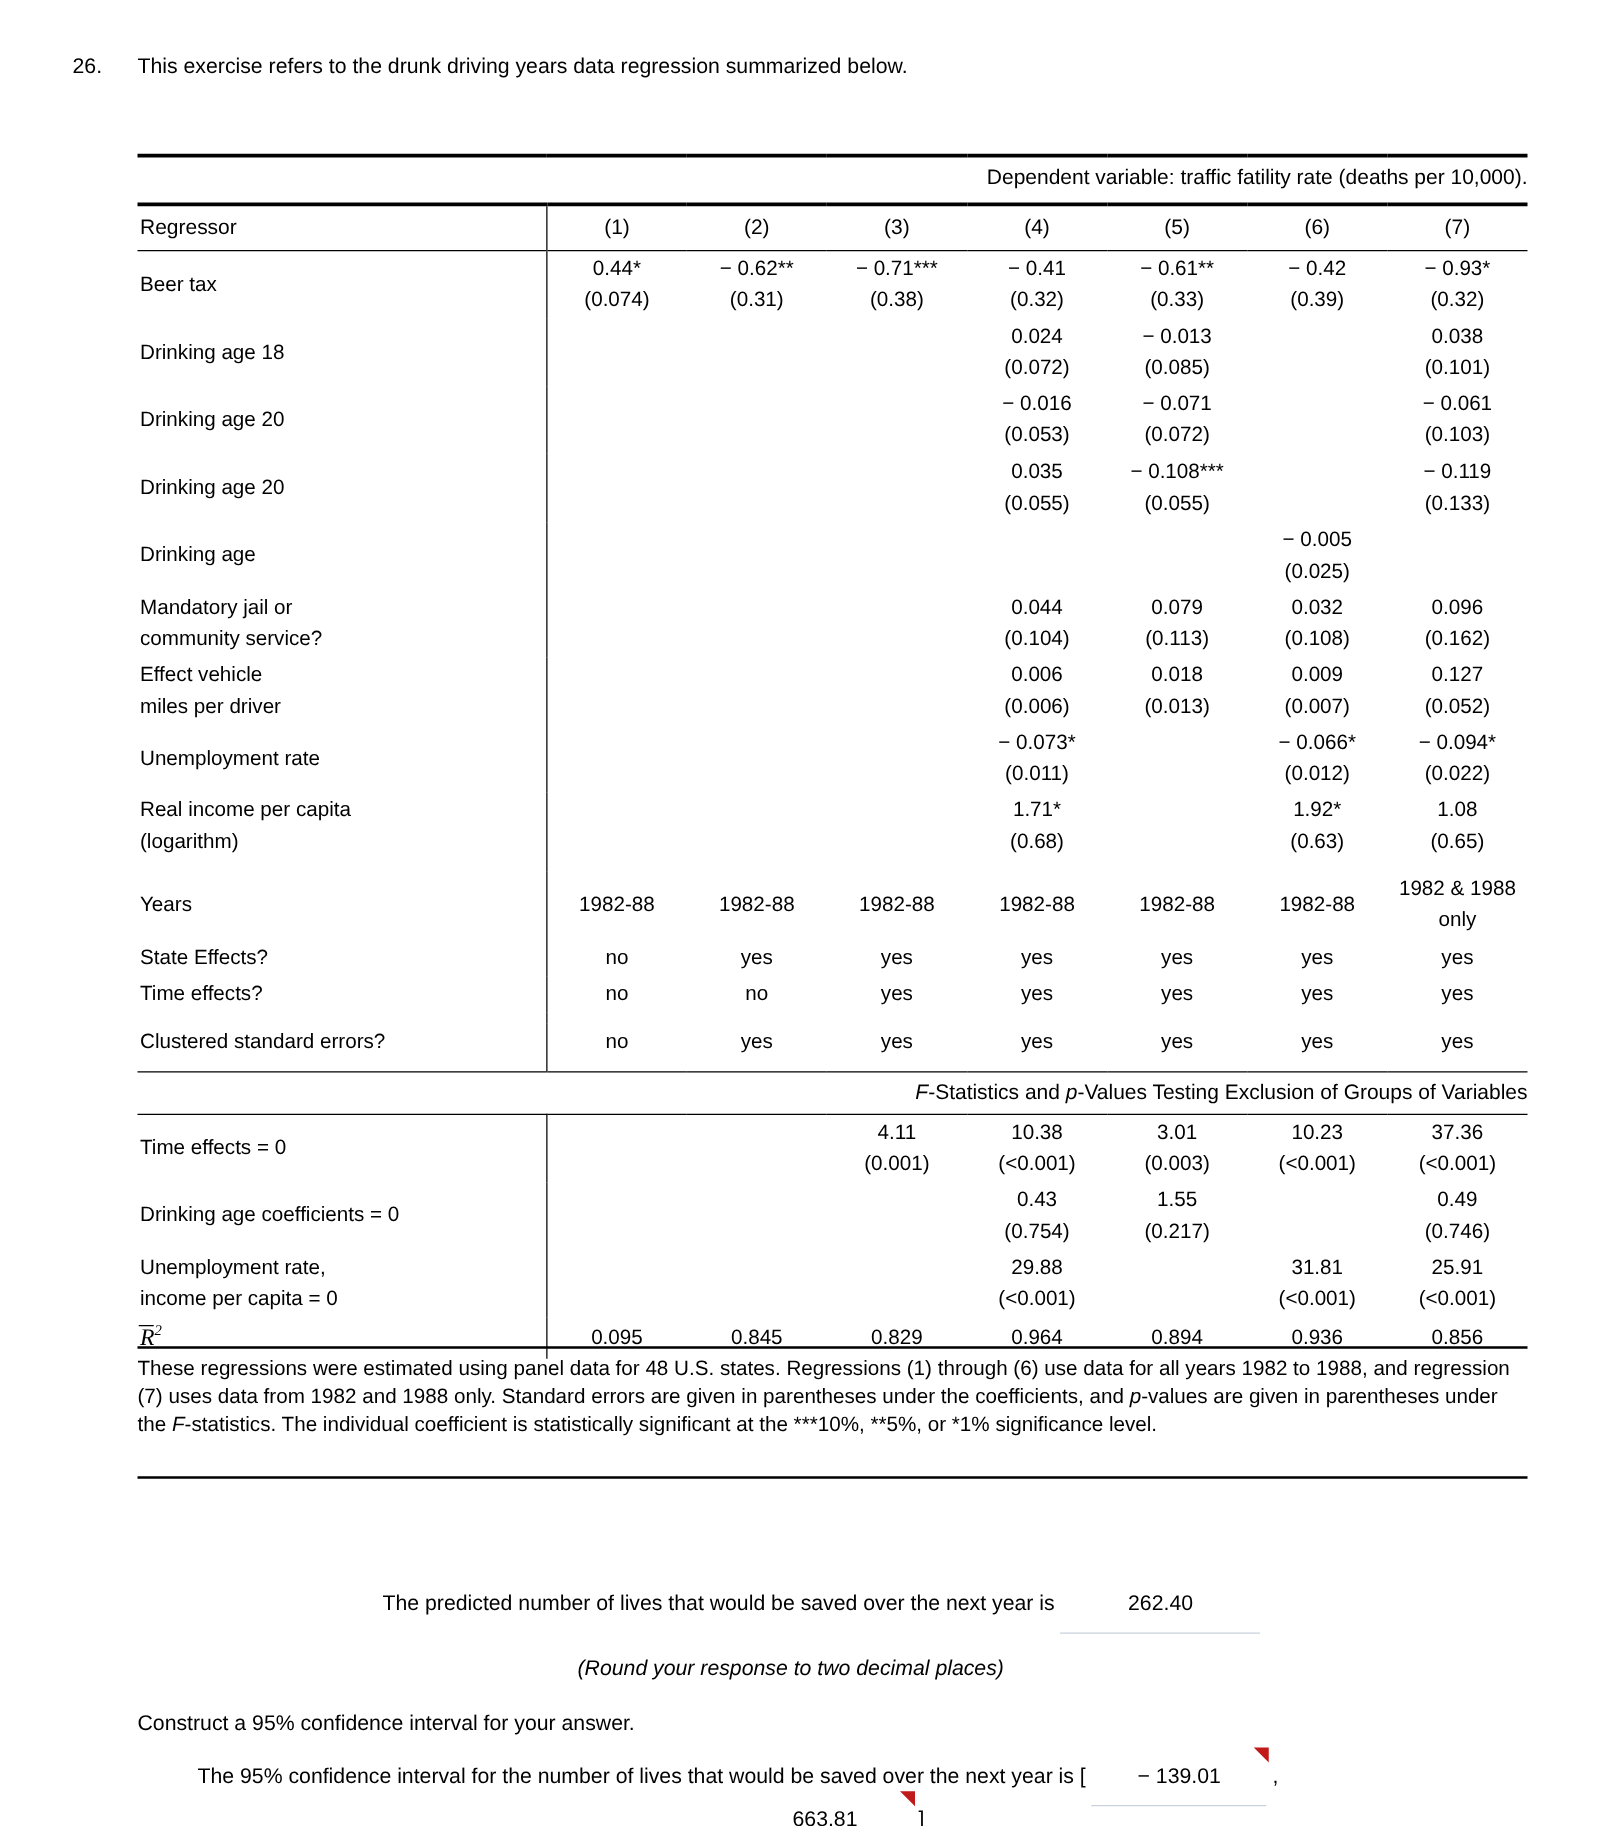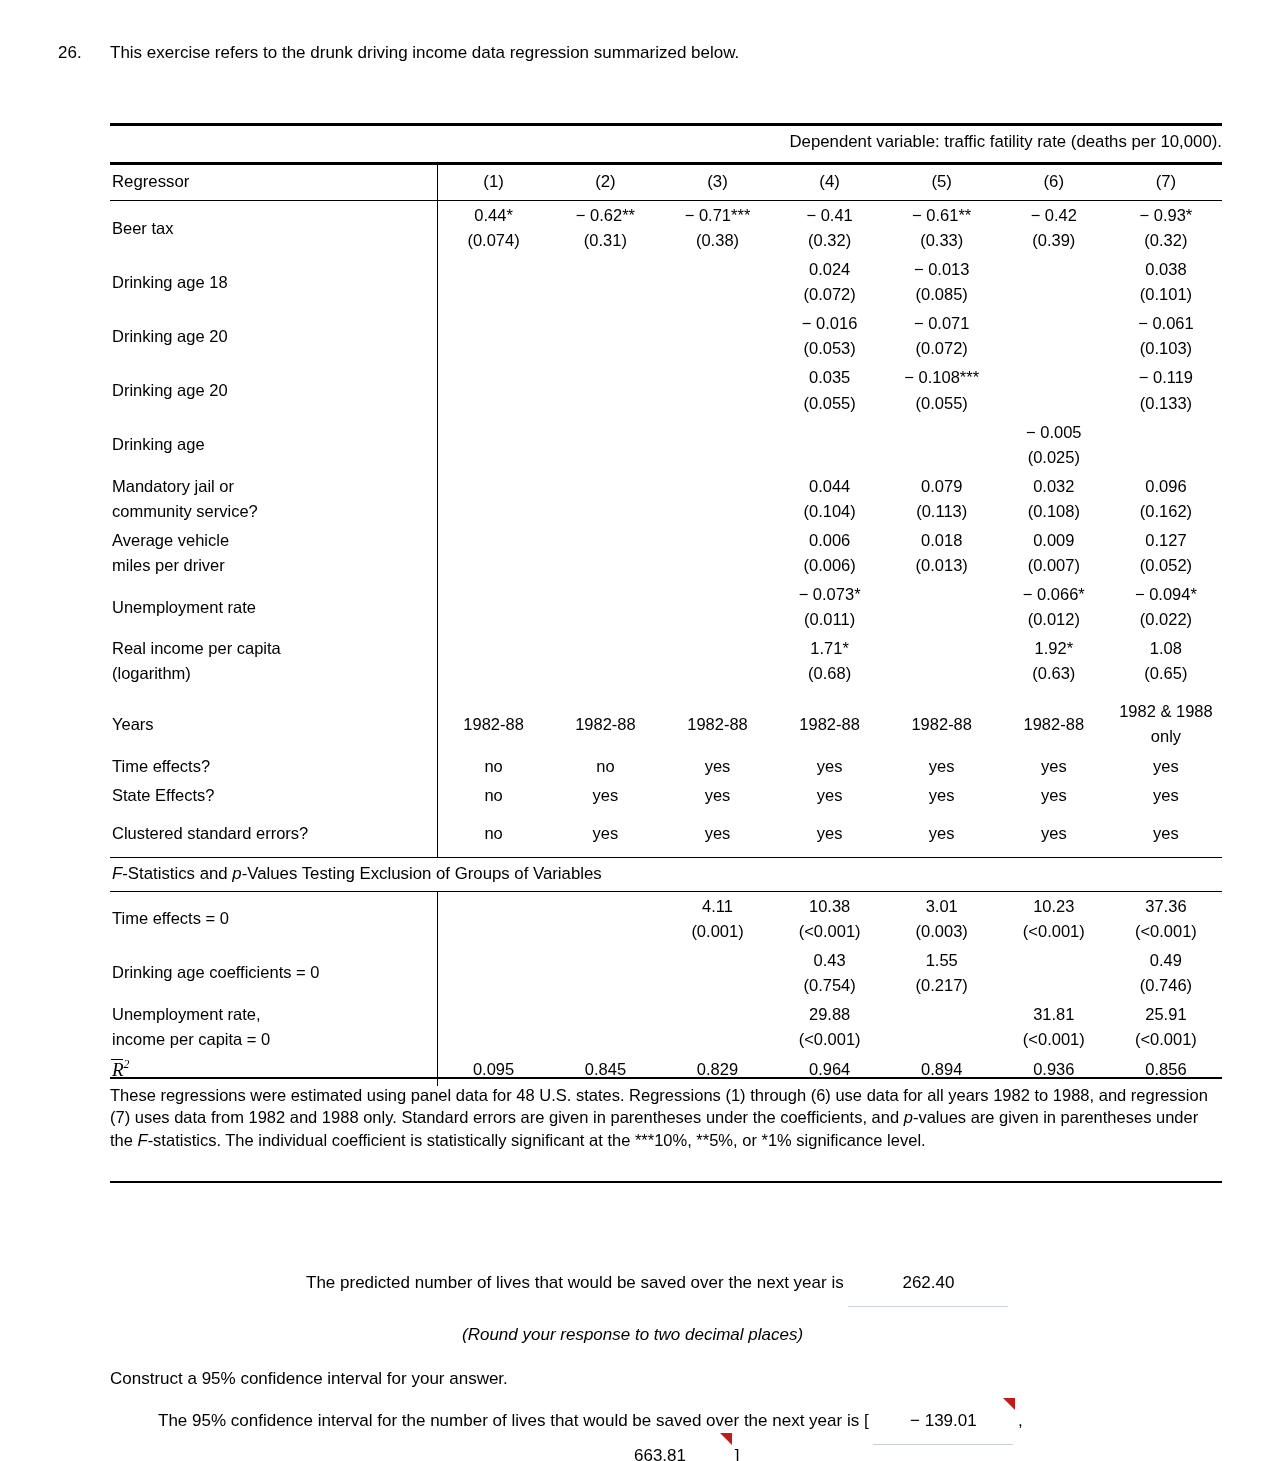--- a/index.html
+++ b/index.html
@@ -90,21 +90,21 @@
   .spacer-row td{height:9px;padding:0 !important;}
   .spacer-row td.withline{border-right:1.6px solid #000;}
 
   .toprule td{border-top:3px solid #000;}
   .toprule-thin td{border-top:1.6px solid #000;}
 
   .fsec{
     font-weight:bold;
     font-style:normal;
     font-size:16.8px;
-    text-align:left;
+    text-align:right;
     padding:6px 0 7px 2px !important;
   }
   .fsec i{font-style:italic;}
 
   .r2cell{
     text-align:left;
     padding:4px 0 5px 2px !important;
     border-right:1.6px solid #000;
     font-family:"Liberation Serif", serif;
     font-style:italic;
@@ -200,21 +200,21 @@
     border-left:12px solid transparent;
   }
   .bracket{font-size:17px;}
 </style>
 </head>
 <body>
 
 <div class="page">
 
   <div class="qnum">26.</div>
-  <div class="intro">This exercise refers to the drunk driving income data regression summarized below.</div>
+  <div class="intro">This exercise refers to the drunk driving years data regression summarized below.</div>
 
   <div class="tblwrap">
     <table class="reg">
       <colgroup>
         <col class="c-label">
         <col class="c-num">
           <col class="c-num">
           <col class="c-num">
           <col class="c-num">
         <col class="c-num">
@@ -424,21 +424,21 @@
               <span class="coef">0.032</span>
               <span class="se">(0.108)</span>
             </td>
         <td class="val">
               <span class="coef">0.096</span>
               <span class="se">(0.162)</span>
             </td>
       </tr>
 
       <tr>
-        <td class="lbl"><span>Average vehicle</span><br><span>miles per driver</span></td>
+        <td class="lbl"><span>Effect vehicle</span><br><span>miles per driver</span></td>
         <td class="val">
               <span class="coef"></span>
               <span class="se"></span>
             </td>
         <td class="val">
               <span class="coef"></span>
               <span class="se"></span>
             </td>
         <td class="val">
               <span class="coef"></span>
@@ -545,34 +545,34 @@
         <td class="val mid">1982-88</td>
         <td class="val mid">1982-88</td>
         <td class="val mid">1982-88</td>
         <td class="val">
               <span class="coef">1982 &amp; 1988</span>
               <span class="se">only</span>
             </td>
       </tr>
 
       <tr>
+        <td class="lbl">State Effects?</td>
+        <td class="val">no</td>
+        <td class="val">yes</td>
+        <td class="val">yes</td>
+        <td class="val">yes</td>
+        <td class="val">yes</td>
+        <td class="val">yes</td>
+        <td class="val">yes</td>
+      </tr>
+
+      <tr>
         <td class="lbl">Time effects?</td>
         <td class="val">no</td>
         <td class="val">no</td>
-        <td class="val">yes</td>
-        <td class="val">yes</td>
-        <td class="val">yes</td>
-        <td class="val">yes</td>
-        <td class="val">yes</td>
-      </tr>
-
-      <tr>
-        <td class="lbl">State Effects?</td>
-        <td class="val">no</td>
-        <td class="val">yes</td>
         <td class="val">yes</td>
         <td class="val">yes</td>
         <td class="val">yes</td>
         <td class="val">yes</td>
         <td class="val">yes</td>
       </tr>
 
       <tr class="spacer-row">
         <td class="withline"></td>
             <td></td>

